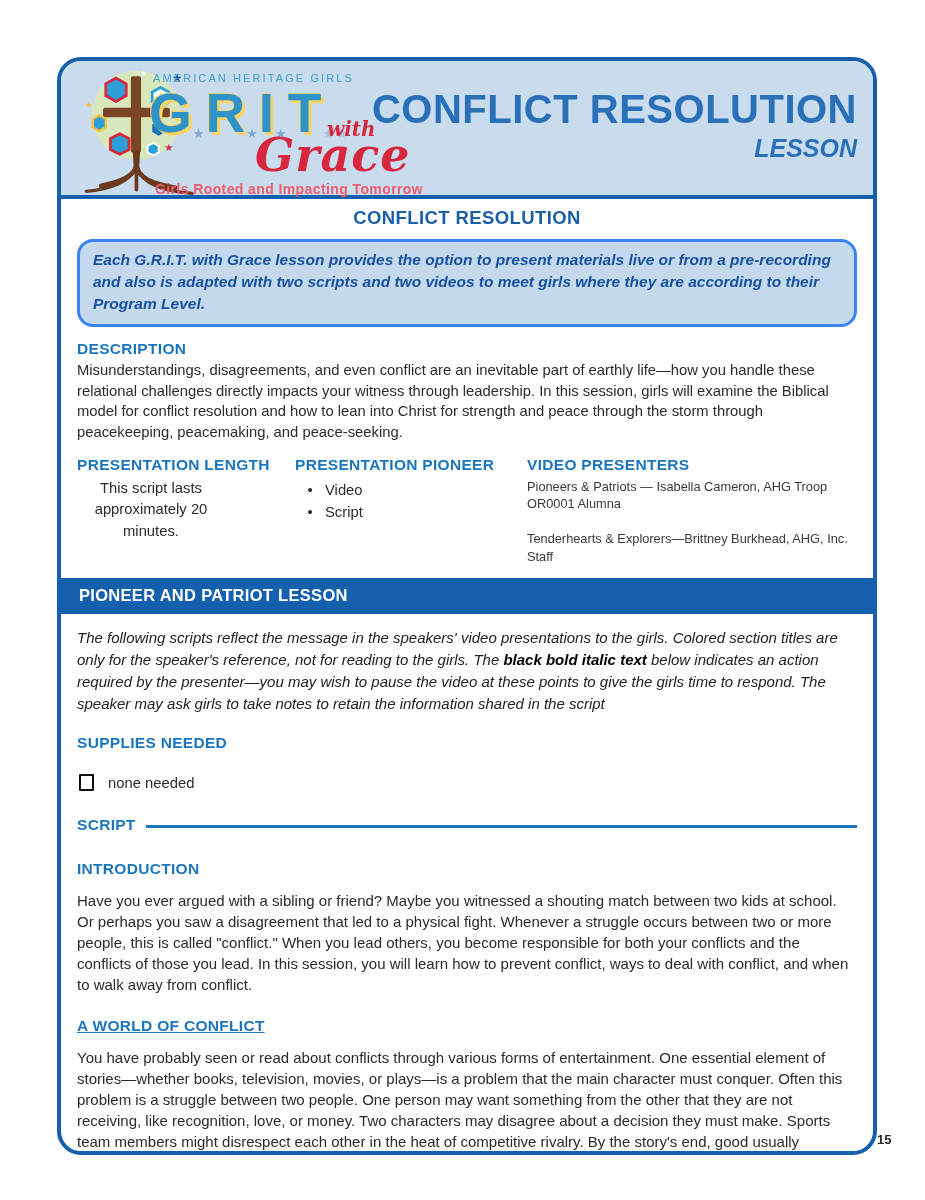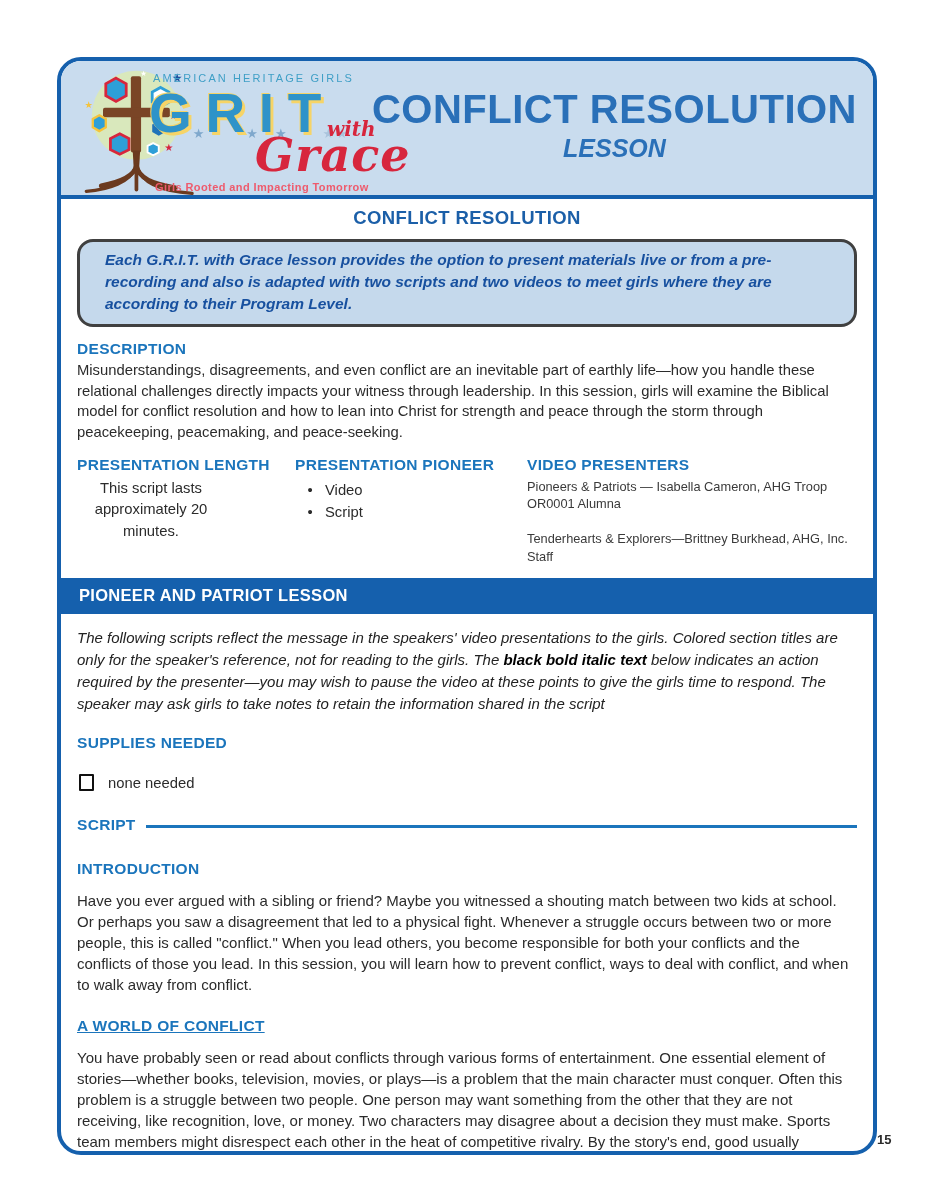--- a/index.html
+++ b/index.html
@@ -16,30 +16,30 @@
   .logo-tree{position:absolute;left:2px;top:4px;}
   .brand{position:absolute;left:88px;top:9px;font-size:11px;font-weight:normal;letter-spacing:2.1px;color:#3f9fc6;white-space:nowrap;}
   .grit{position:absolute;left:84px;top:18px;white-space:nowrap;}
   .grit .ltr{font-size:55px;font-weight:bold;color:#2e93c9;letter-spacing:0px;
     text-shadow:3px 3px 0 #f6d467, -1px -1px 0 #f6d467;}
   .grit .sep{font-size:13px;color:#7fa8cc;vertical-align:baseline;position:relative;top:6px;padding:0 1px;}
   .grit .faint{color:#a9c3dc;}
   .withgrace{position:absolute;left:148px;top:58px;color:#d7263d;line-height:0.8;margin-left:42px;}
   .wg-with{display:block;margin-left:72px;font-family:"DejaVu Serif",serif;font-style:italic;font-weight:bold;font-size:20px;}
   .wg-grace{display:block;font-family:"DejaVu Serif",serif;font-style:italic;font-weight:bold;font-size:46px;letter-spacing:1px;}
-  .tagline{position:absolute;left:90px;top:118px;font-size:11px;font-weight:bold;color:#ee5b6d;letter-spacing:0.4px;white-space:nowrap;}
+  .tagline{position:absolute;left:90px;top:118px;font-size:14px;font-weight:bold;color:#ee5b6d;letter-spacing:0.4px;white-space:nowrap;}
   .header-title{position:absolute;right:16px;top:26px;text-align:right;color:#2a70b8;}
   .header-title .big{font-size:40px;font-weight:bold;letter-spacing:0.5px;white-space:nowrap;}
-  .header-title .sub{font-size:25px;font-weight:bold;font-style:italic;margin-top:2px;text-align:center;}
+  .header-title .sub{font-size:25px;font-weight:bold;font-style:italic;margin-top:2px;}
 
   
   .content{position:relative;padding:0 16px;}
   .center-title{margin-top:8px;text-align:center;font-size:18.5px;font-weight:bold;color:#1b5fa8;letter-spacing:0.4px;}
-  .note-box{margin-top:10px;border:3px solid #404040;border-radius:16px;background:#c5d9ec;
-    padding:7px 25px 9px;color:#17509f;font-weight:bold;font-style:italic;font-size:15.5px;line-height:1.42;}
+  .note-box{margin-top:10px;border:3px solid #3b82f6;border-radius:16px;background:#c5d9ec;
+    padding:7px 13px 9px;color:#17509f;font-weight:bold;font-style:italic;font-size:15.5px;line-height:1.42;}
   .h2{color:#1b75bc;font-weight:bold;font-size:15.5px;letter-spacing:0.3px;margin:0;}
   .desc-h{margin-top:13px;}
   .body-text{color:#2b2b2b;font-size:14.8px;line-height:1.4;margin-top:2px;}
   .cols{display:flex;margin-top:13px;}
   .col1{width:218px;flex:none;}
   .col2{width:232px;flex:none;}
   .col3{flex:1;}
   .col-body{color:#2b2b2b;font-size:14.8px;line-height:1.45;margin-top:4px;padding-right:70px;text-align:center;}
   .bullet-list{margin-top:5px;}
   .bullet-row{display:flex;font-size:14.8px;color:#2b2b2b;line-height:1.5;}

